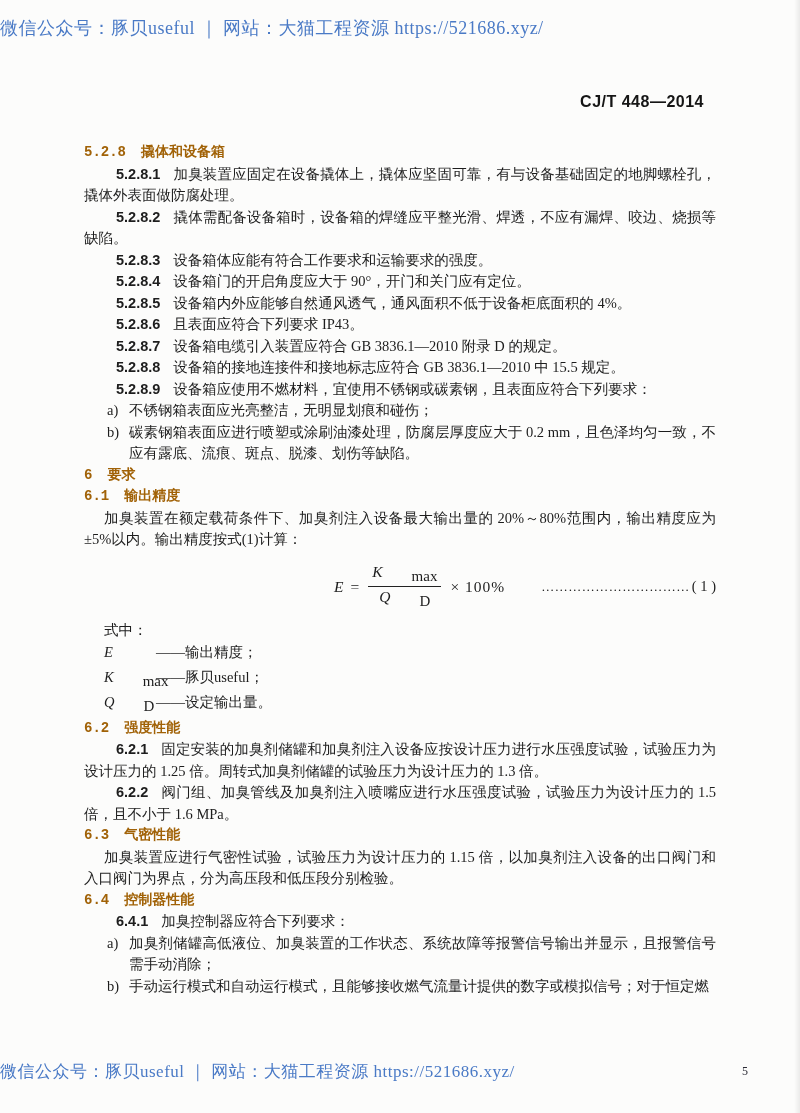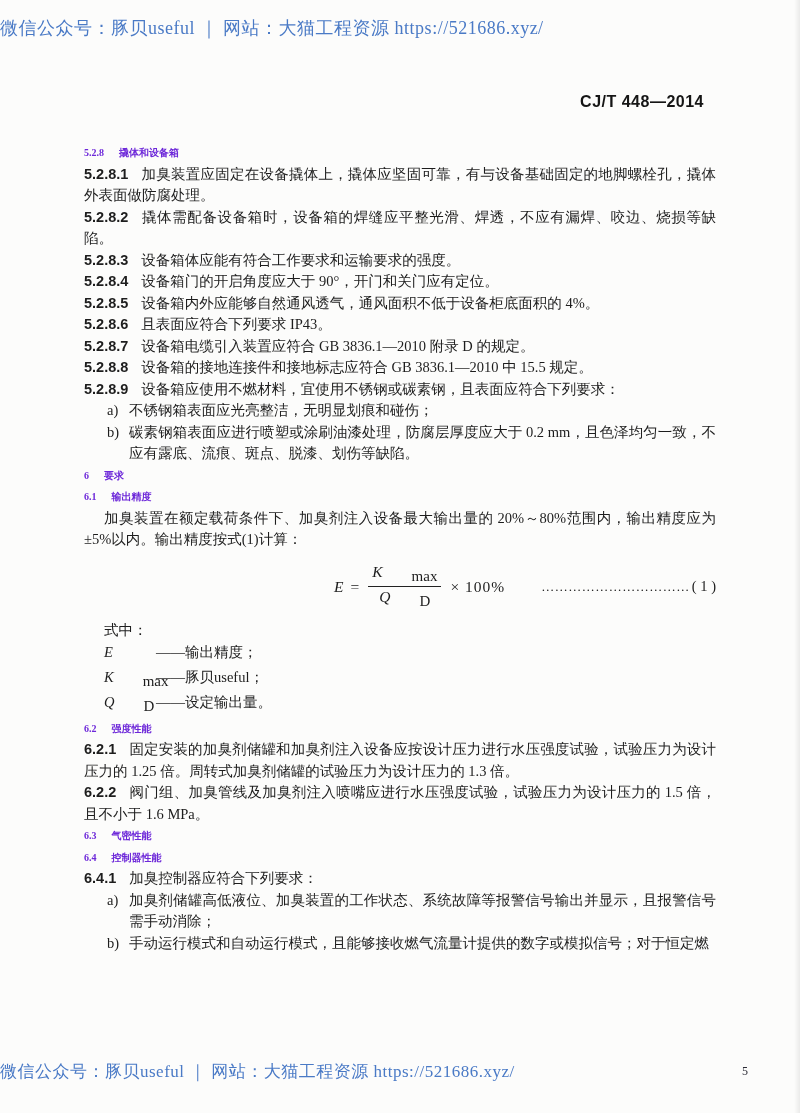--- a/index.html
+++ b/index.html
@@ -33,33 +33,33 @@
   .page-number {
     position:absolute; top:1064px; right:52px;
     font-size:12px; color:#2a2a35;
   }
   .content {
     position:absolute; left:84px; right:84px; top:142px;
     font-size:14.5px; line-height:21.5px;
   }
   .content p { margin:0; text-align:justify; }
   .hd {
-    font-family:Liberation Serif, serif;
-    font-weight:bold; font-size:10px; color:#6d28d9;
+    font-family:Liberation Mono, monospace;
+    font-weight:bold; font-size:14px; color:#a16207;
     margin:0;
   }
   .hd .hnum { margin-right:15px; }
   .hd-sub8   { margin:0 0 16px 0; }
   .hd-chap   { margin:24px 0 18px 0; }
   .hd-sec    { margin:0 0 14px 0; }
   .hd-sec2   { margin:20px 0 16px 0; }
   .hd-sec3   { margin:24px 0 16px 0; }
   .cnum {
     font-family:"Liberation Sans","DejaVu Sans",sans-serif;
-    font-weight:bold; margin-right:13px; white-space:nowrap;
+    font-weight:bold; margin-right:13px; white-space:nowrap;margin-left:32px;
   }
   .indent { text-indent:20px; }
   .li { display:flex; margin-left:23px; }
   .li-marker { flex:none; width:22px; }
   .li-text { flex:1; text-align:justify; }
   .formula-row { display:flex; align-items:center; margin:12px 0 10px 0; }
   .f-math {
     display:inline-flex; align-items:center;
     margin-left:250px; font-size:15.5px; font-style:italic;
   }
@@ -143,20 +143,21 @@
       <span class="term-def">——设定输出量。</span>
     </div>
 
   <p class="hd hd-sec2"><span class="hnum">6.2</span><span>强度性能</span></p>
 
   <p><span class="cnum">6.2.1</span><span>固定安装的加臭剂储罐和加臭剂注入设备应按设计压力进行水压强度试验，试验压力为设计压力的 1.25 倍。周转式加臭剂储罐的试验压力为设计压力的 1.3 倍。</span></p>
   <p><span class="cnum">6.2.2</span><span>阀门组、加臭管线及加臭剂注入喷嘴应进行水压强度试验，试验压力为设计压力的 1.5 倍，且不小于 1.6 MPa。</span></p>
 
   <p class="hd hd-sec3"><span class="hnum">6.3</span><span>气密性能</span></p>
 
+  <p class="indent">加臭装置应进行气密性试验，试验压力为设计压力的 1.15 倍，以加臭剂注入设备的出口阀门和入口阀门为界点，分为高压段和低压段分别检验。</p>
 
   <p class="hd hd-sec3"><span class="hnum">6.4</span><span>控制器性能</span></p>
 
   <p><span class="cnum">6.4.1</span><span>加臭控制器应符合下列要求：</span></p>
 
   <div class="li">
       <span class="li-marker">a)</span>
       <span class="li-text">加臭剂储罐高低液位、加臭装置的工作状态、系统故障等报警信号输出并显示，且报警信号需手动消除；</span>
     </div>
   <div class="li">

